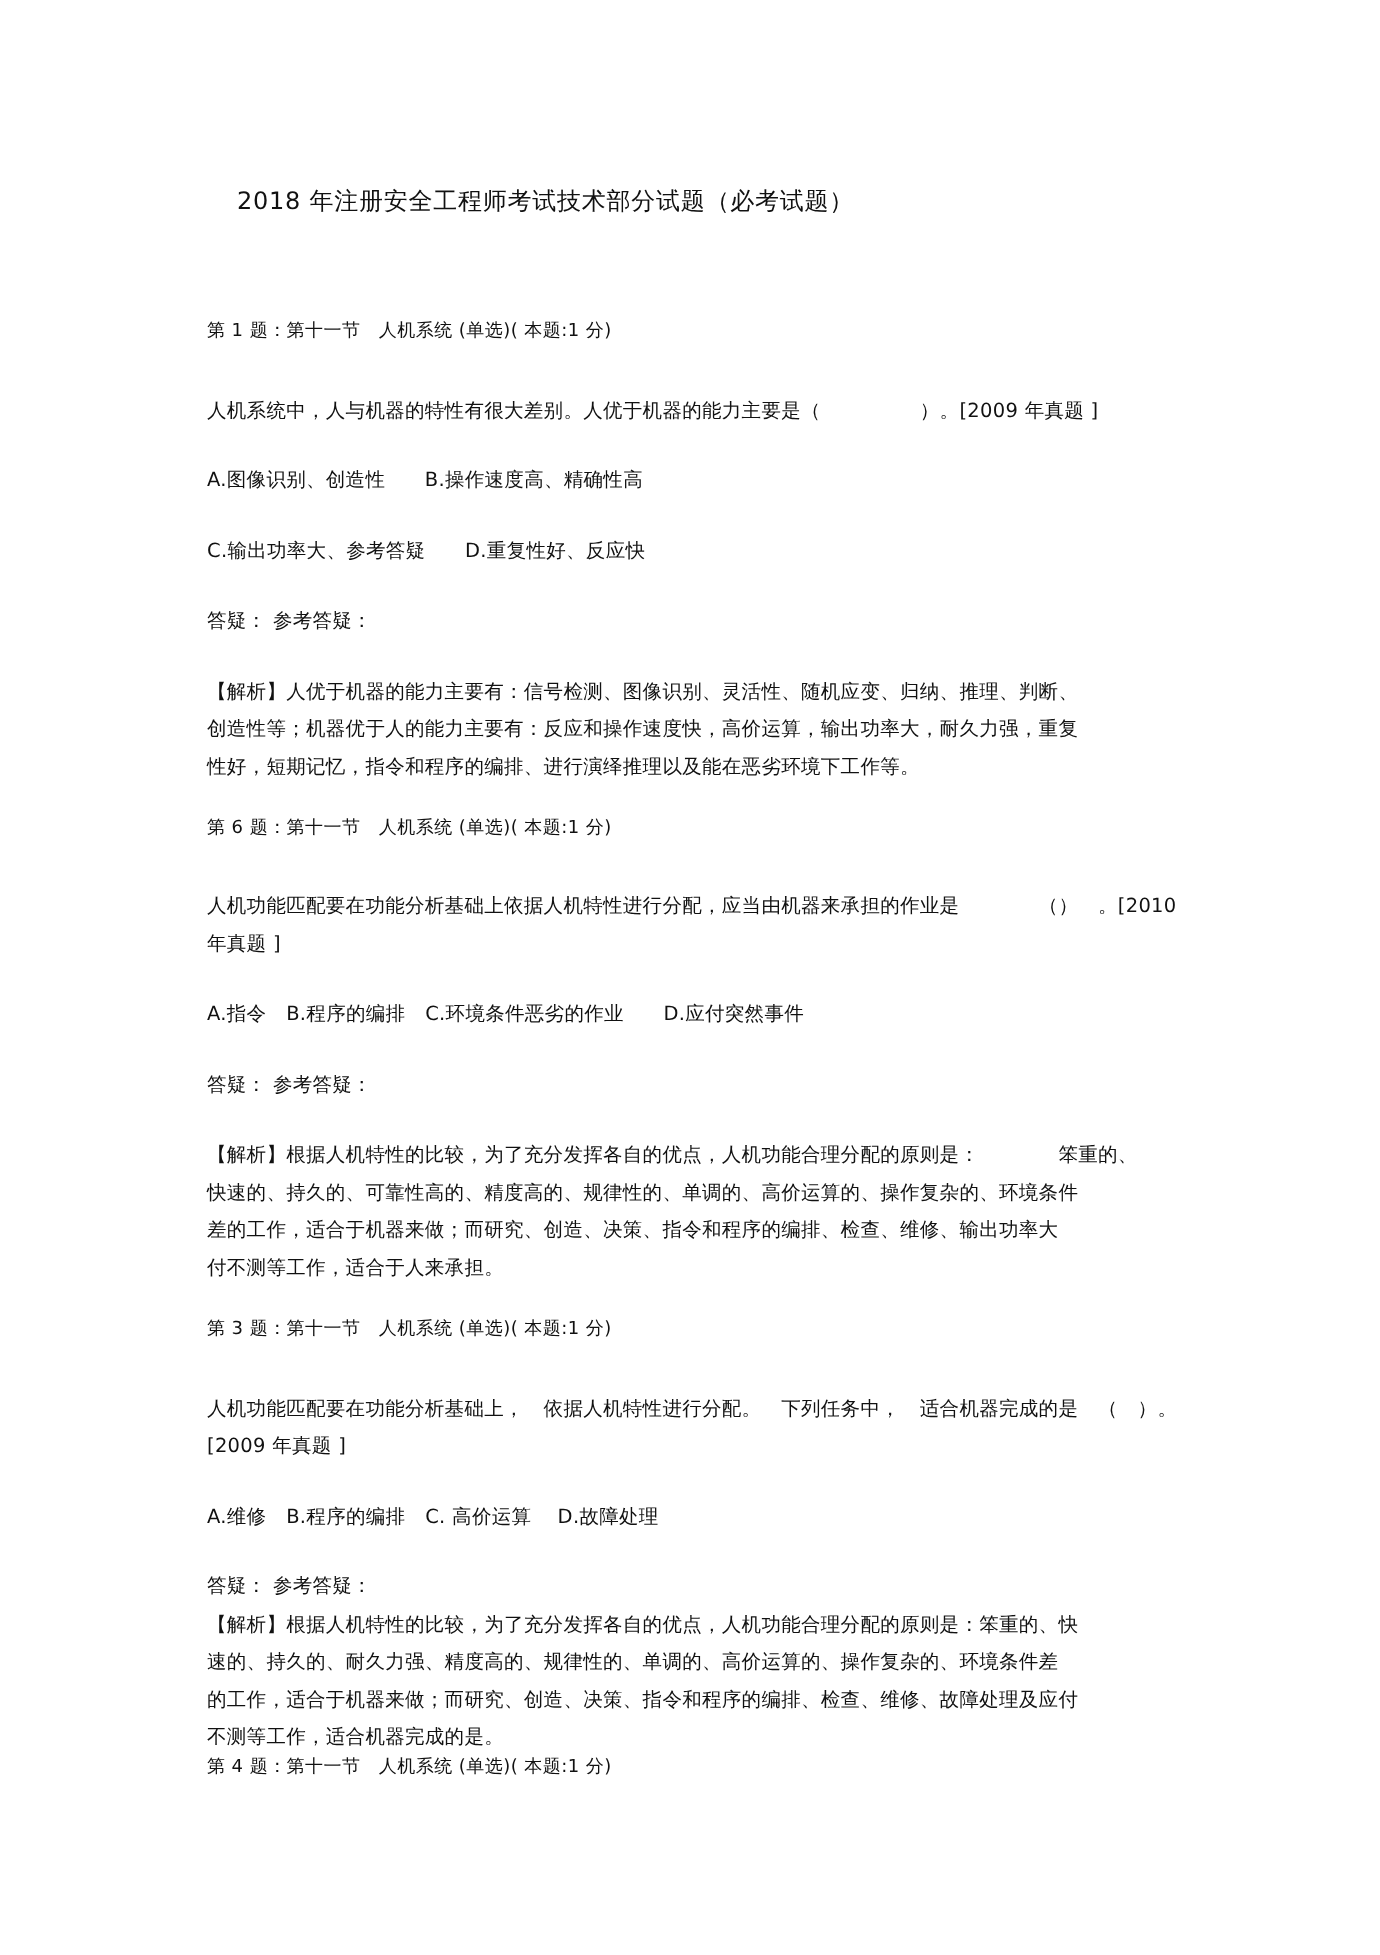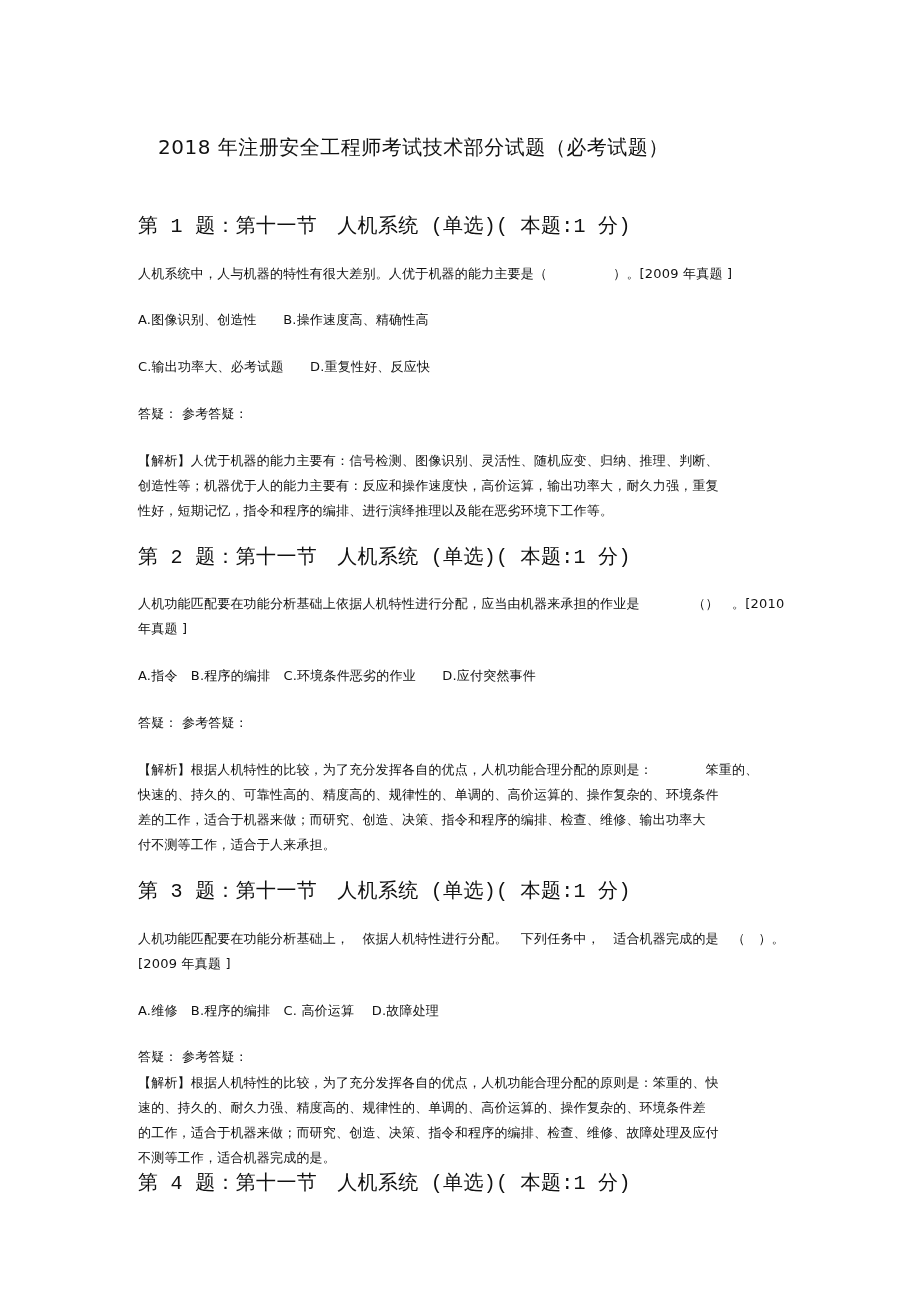--- a/index.html
+++ b/index.html
@@ -2,40 +2,40 @@
 <html><head>
   <meta charset="utf-8">
   <style>
     html, body { margin: 0; padding: 0; background: #ffffff; }
     body {
       width: 920px; height: 1303px; position: relative; overflow: hidden;
       font-family: "DejaVu Sans", "Liberation Sans", sans-serif;
       color: #111111;
     }
     .abs { position: absolute; white-space: nowrap; }
-    .title { left: 158px; top: 134px; font-size: 20px; letter-spacing: 0.5px; }
-    .qhead { left: 138px; font-size: 20px; letter-spacing: 0.3px; font-family: Liberation Mono, monospace; }
+    .title { left: 158px; top: 124px; font-size: 16px; letter-spacing: 0.5px; }
+    .qhead { left: 138px; font-size: 12px; letter-spacing: 0.3px; }
     .txt { left: 138px; font-size: 13px; letter-spacing: 0.2px; }
   </style>
 </head>
 <body>
 
 <div>
   <div class="abs title">2018 年注册安全工程师考试技术部分试题（必考试题）</div>
 
   <div class="abs qhead" style="top:212px">第 1 题：第十一节　人机系统 (单选)( 本题:1  分)</div>
   <div class="abs txt" style="top:265px">人机系统中，人与机器的特性有很大差别。人优于机器的能力主要是（　　　　　）。[2009  年真题 ]</div>
   <div class="abs txt" style="top:311px">A.图像识别、创造性　　B.操作速度高、精确性高</div>
-  <div class="abs txt" style="top:358px">C.输出功率大、必考试题　　D.重复性好、反应快</div>
+  <div class="abs txt" style="top:358px">C.输出功率大、参考答疑　　D.重复性好、反应快</div>
   <div class="abs txt" style="top:405px">答疑：  参考答疑：</div>
   <div class="abs txt" style="top:452px">【解析】人优于机器的能力主要有：信号检测、图像识别、灵活性、随机应变、归纳、推理、判断、</div>
   <div class="abs txt" style="top:477px">创造性等；机器优于人的能力主要有：反应和操作速度快，高价运算，输出功率大，耐久力强，重复</div>
   <div class="abs txt" style="top:502px">性好，短期记忆，指令和程序的编排、进行演绎推理以及能在恶劣环境下工作等。</div>
 
-  <div class="abs qhead" style="top:543px">第 2 题：第十一节　人机系统 (单选)( 本题:1  分)</div>
+  <div class="abs qhead" style="top:543px">第 6 题：第十一节　人机系统 (单选)( 本题:1  分)</div>
   <div class="abs txt" style="top:595px">人机功能匹配要在功能分析基础上依据人机特性进行分配，应当由机器来承担的作业是　　　　（）　。[2010</div>
   <div class="abs txt" style="top:620px">年真题 ]</div>
   <div class="abs txt" style="top:667px">A.指令　B.程序的编排　C.环境条件恶劣的作业　　D.应付突然事件</div>
   <div class="abs txt" style="top:714px">答疑：  参考答疑：</div>
   <div class="abs txt" style="top:761px">【解析】根据人机特性的比较，为了充分发挥各自的优点，人机功能合理分配的原则是：　　　　笨重的、</div>
   <div class="abs txt" style="top:786px">快速的、持久的、可靠性高的、精度高的、规律性的、单调的、高价运算的、操作复杂的、环境条件</div>
   <div class="abs txt" style="top:811px">差的工作，适合于机器来做；而研究、创造、决策、指令和程序的编排、检查、维修、输出功率大</div>
   <div class="abs txt" style="top:836px">付不测等工作，适合于人来承担。</div>
 
   <div class="abs qhead" style="top:877px">第 3 题：第十一节　人机系统 (单选)( 本题:1  分)</div>

